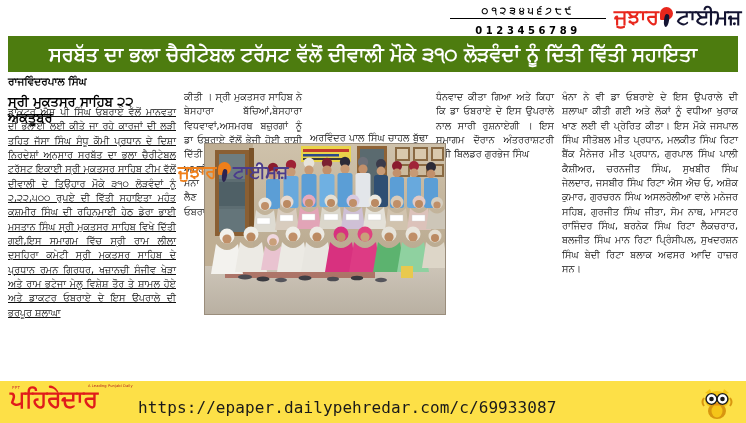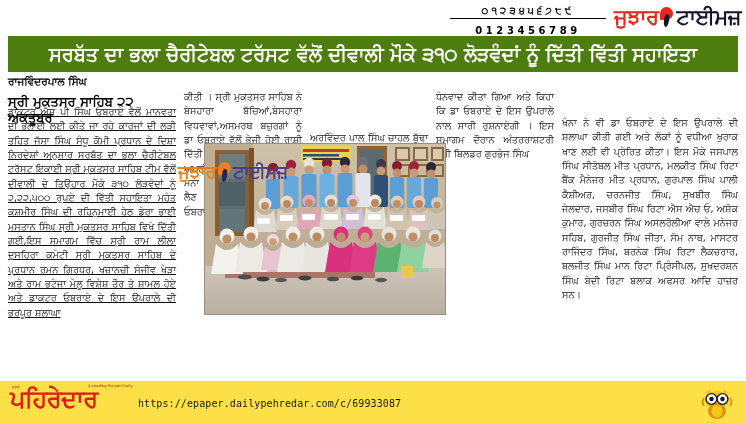--- a/index.html
+++ b/index.html
@@ -192,21 +192,21 @@
     color: #101010;
     text-align: justify;
     text-align-last: left;
     word-spacing: 0px;
     white-space: pre-line;
   }
   #col1 { left: 0px;   top: 30px;  width: 168px; text-decoration: underline; }
   #col2 { left: 176px; top: 15px;  width: 118px; }
   #col3 { left: 302px; top: 15px;  width: 118px; margin-top: 41px; }
   #col4 { left: 428px; top: 15px;  width: 118px; }
-  #col5 { left: 554px; top: 15px;  width: 176px; margin-top: 26px; }
+  #col5 { left: 554px; top: 15px;  width: 176px; }
 
   
   .photo {
     position: absolute;
     left: 196px; top: 68px;
     width: 240px; height: 170px;
     overflow: hidden;
     background: #c9b9a2;
     z-index: 3;
     border: 0.5px solid #9a8d7c;
@@ -248,21 +248,21 @@
     font-size: 24px;
     font-weight: bold;
     color: #e01b1b;
     letter-spacing: -0.6px;
     line-height: 1;
   }
   .footer-url {
     position: absolute;
     left: 138px; top: 17px;
     font-family: "DejaVu Sans Mono", monospace;
-    font-size: 10px;
+    font-size: 16px;
     color: #1a1a1a;
     letter-spacing: 0.1px;
   }
   .owl {
     position: absolute;
     left: 700px; top: 386px;
     width: 34px; height: 34px;
   }
 </style>
 </head>

